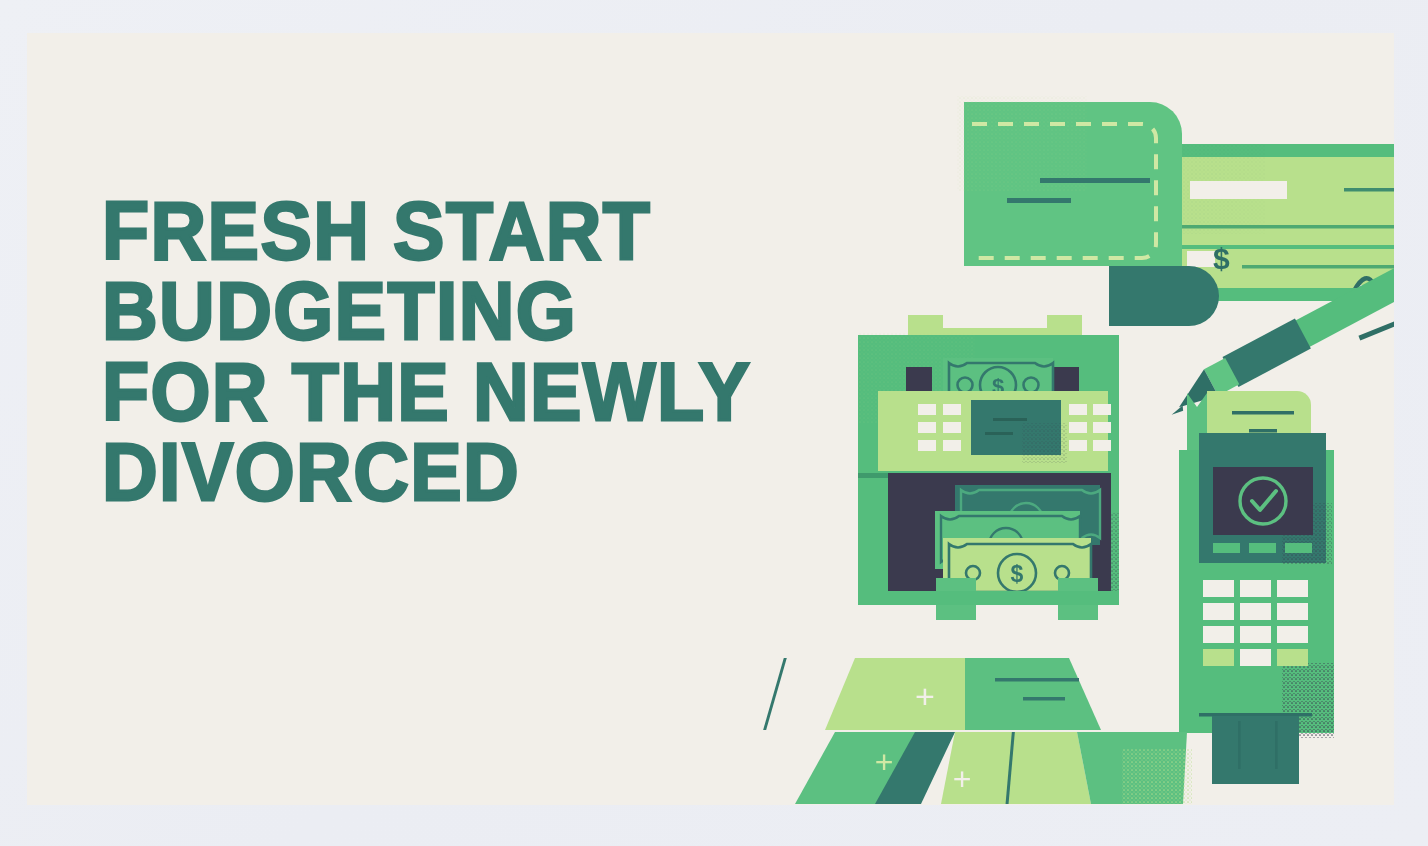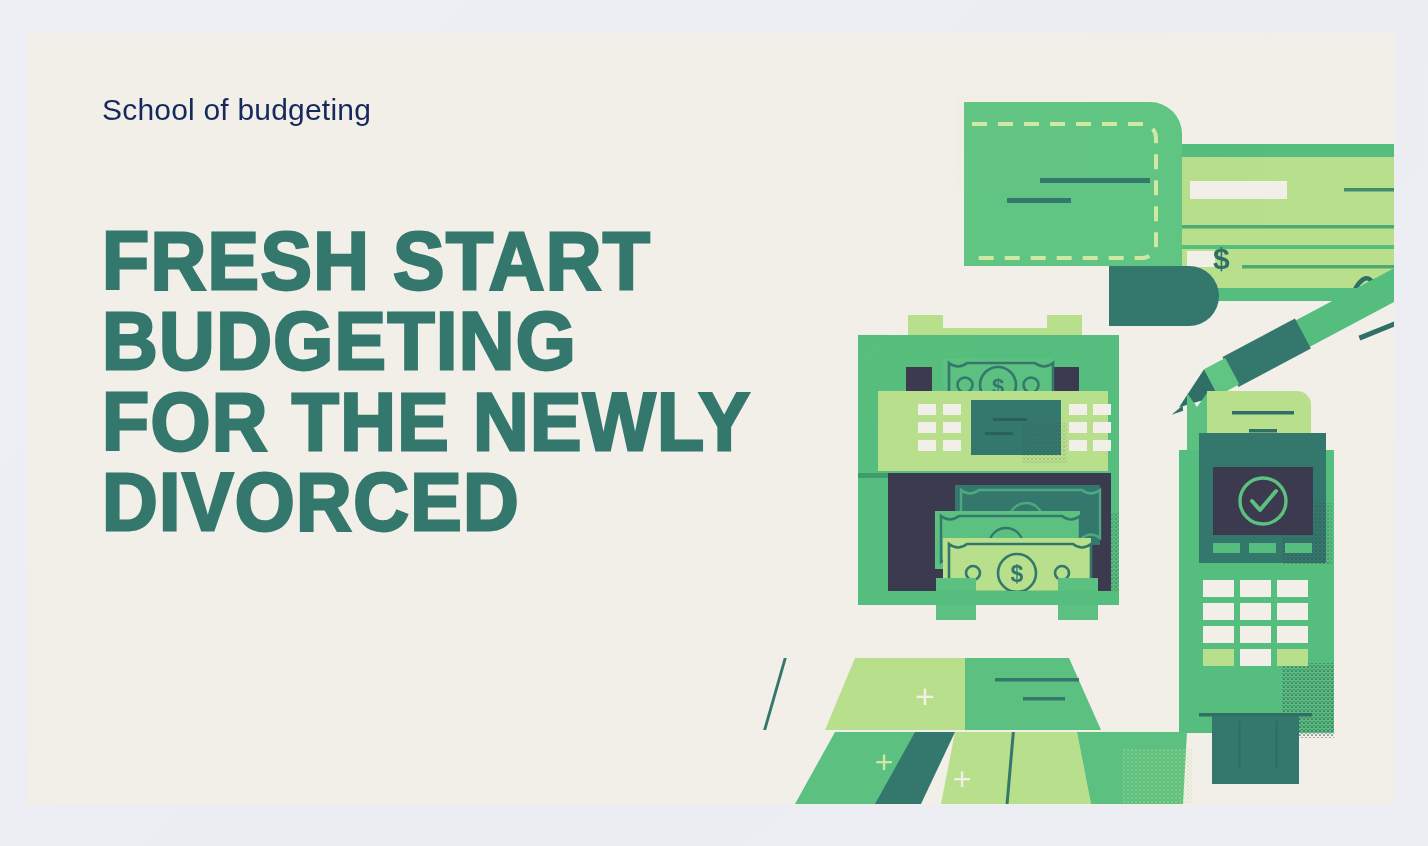--- a/index.html
+++ b/index.html
@@ -336,21 +336,20 @@
         <text x="857" y="740" text-anchor="middle" font-family="'Liberation Sans',sans-serif" font-size="32" font-weight="400" fill="#cfe8a4">+</text>
         <text x="935" y="757" text-anchor="middle" font-family="'Liberation Sans',sans-serif" font-size="32" font-weight="400" fill="#f2efe9">+</text>
         <rect x="808" y="699" width="80" height="55" fill="url(#speckA)" mask="url(#maskTL)"></rect>
         <rect x="928" y="699" width="90" height="50" fill="url(#speckA)" mask="url(#maskTL)"></rect>
         <rect x="1095" y="716" width="70" height="55" fill="url(#speckA)" mask="url(#maskBR)"></rect>
       </g>
     </svg>
   </div>
 
   <div class="text-block">
-    <div class="eyebrow">School of budgeting</div>
     <div class="headline">
       <span class="hl-line">FRESH START</span>
       <span class="hl-line">BUDGETING</span>
       <span class="hl-line">FOR THE NEWLY</span>
       <span class="hl-line">DIVORCED</span>
     </div>
   </div>
 
 </div>
 

